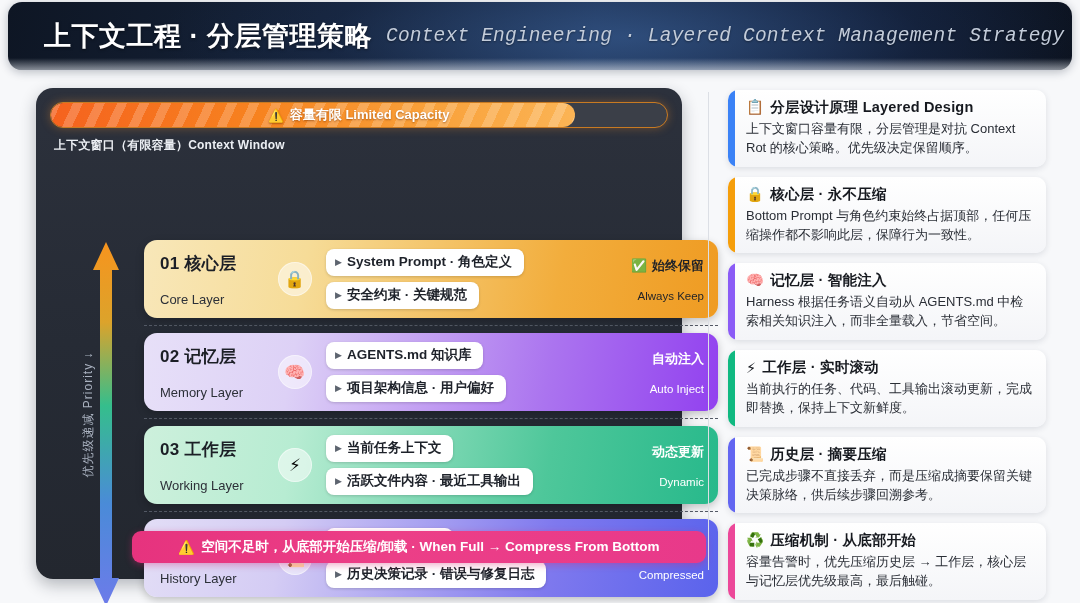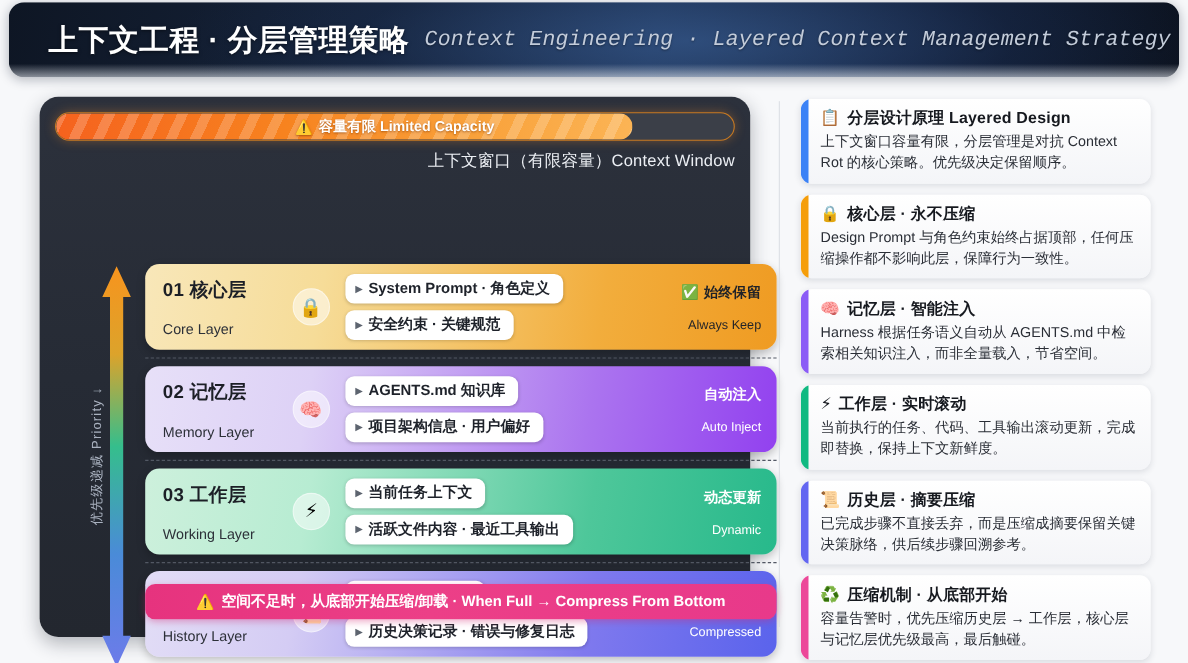--- a/index.html
+++ b/index.html
@@ -104,25 +104,24 @@
     font-size: 13px;
     font-weight: 600;
     color: #ffffff;
     text-shadow: 0 1px 2px rgba(120,50,0,0.6);
     white-space: nowrap;
     gap: 5px;
   }
 
   .window-title {
     margin: 9px 0 6px 4px;
-    font-size: 15px;
-    font-weight: 400;
+    font-size: 12px;
+    font-weight: 700;
     color: #eceff4;
     letter-spacing: 0.2px;
-    text-align: right;
   }
 
   
   .axis {
     position: absolute;
     left: 22px;
     top: 152px;
     width: 66px;
     height: 368px;
   }
@@ -142,21 +141,21 @@
     transform: rotate(-90deg);
     font-size: 12px;
     color: #aab2c0;
     letter-spacing: 1px;
     white-space: nowrap;
   }
 
   
   .layers {
     position: absolute;
-    left: 96px;
+    left: 108px;
     top: 152px;
     width: 574px;
   }
   .layer {
     position: relative;
     height: 78px;
     border-radius: 13px;
     display: flex;
     align-items: center;
     padding: 0 14px 0 16px;
@@ -473,21 +472,21 @@
         <span>分层设计原理 Layered Design</span>
       </div>
       <div class="card-body">上下文窗口容量有限，分层管理是对抗 Context Rot 的核心策略。优先级决定保留顺序。</div>
     </div>
     <div class="card">
       <div class="card-accent" style="background: rgb(245, 158, 11);"></div>
       <div class="card-title">
         <span>🔒</span>
         <span>核心层 · 永不压缩</span>
       </div>
-      <div class="card-body">Design Prompt 与角色约束始终占据顶部，任何压缩操作都不影响此层，保障行为一致性。</div>
+      <div class="card-body">Bottom Prompt 与角色约束始终占据顶部，任何压缩操作都不影响此层，保障行为一致性。</div>
     </div>
     <div class="card">
       <div class="card-accent" style="background: rgb(139, 92, 246);"></div>
       <div class="card-title">
         <span>🧠</span>
         <span>记忆层 · 智能注入</span>
       </div>
       <div class="card-body">Harness 根据任务语义自动从 AGENTS.md 中检索相关知识注入，而非全量载入，节省空间。</div>
     </div>
     <div class="card">

